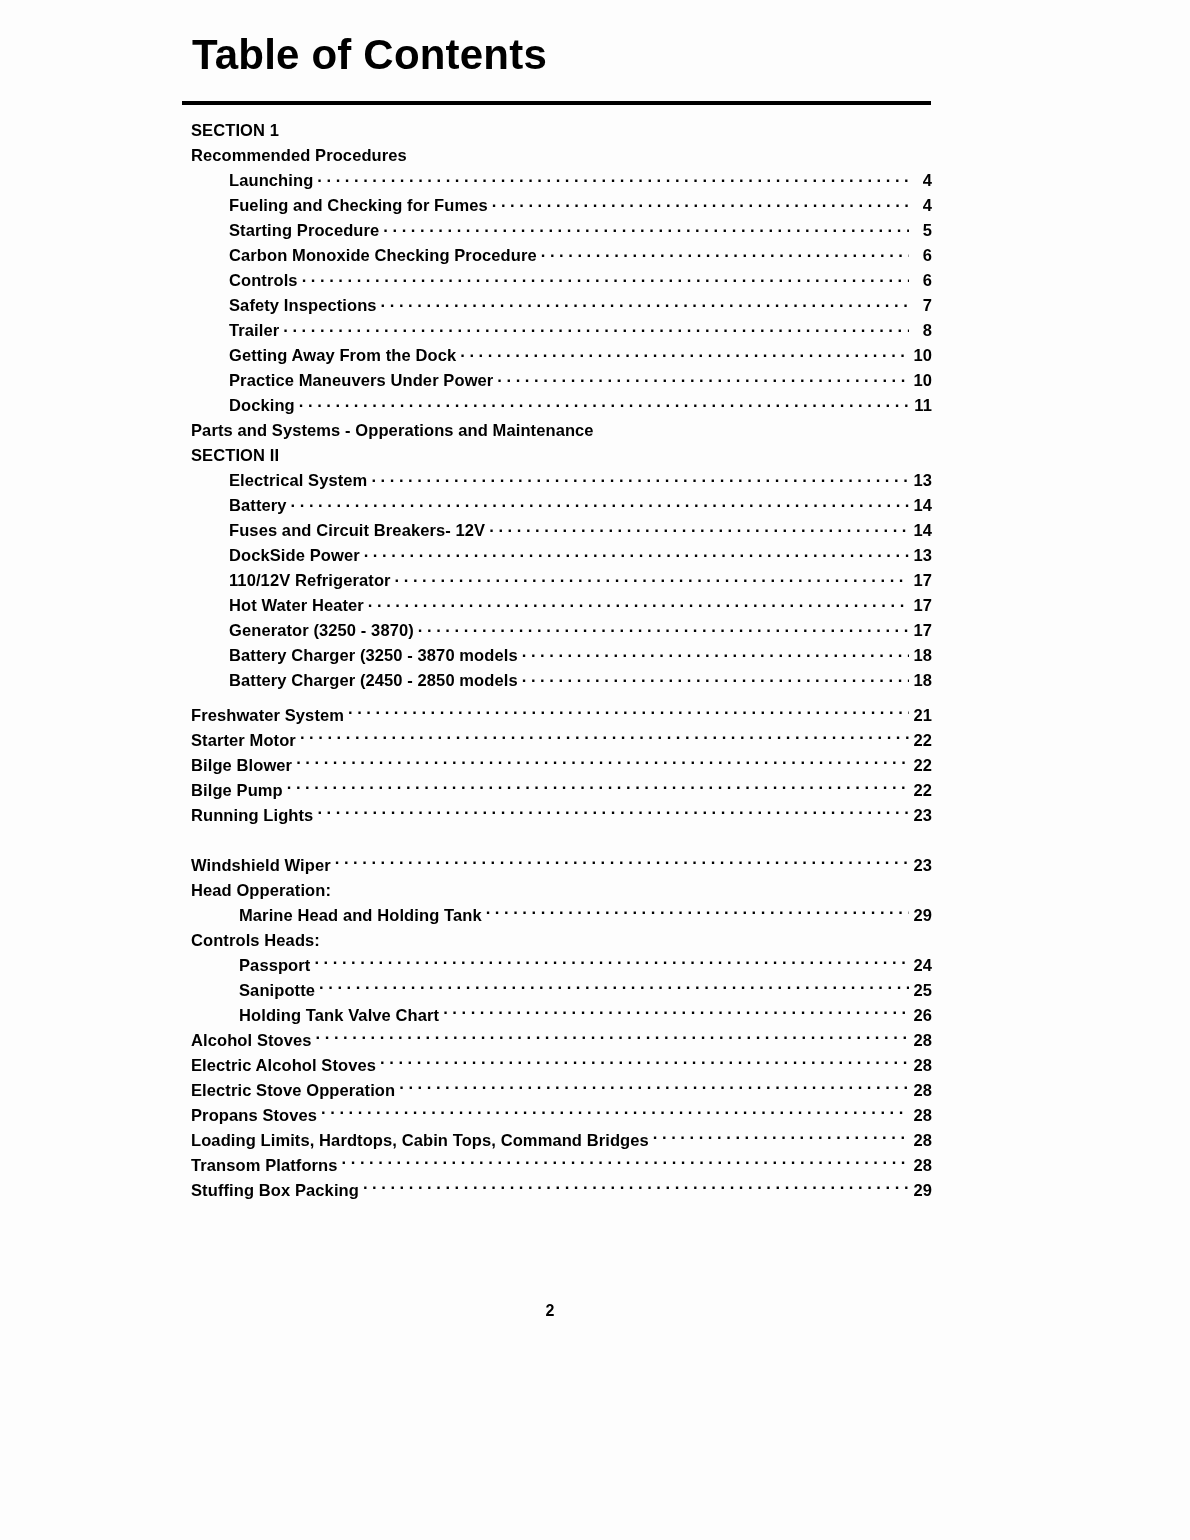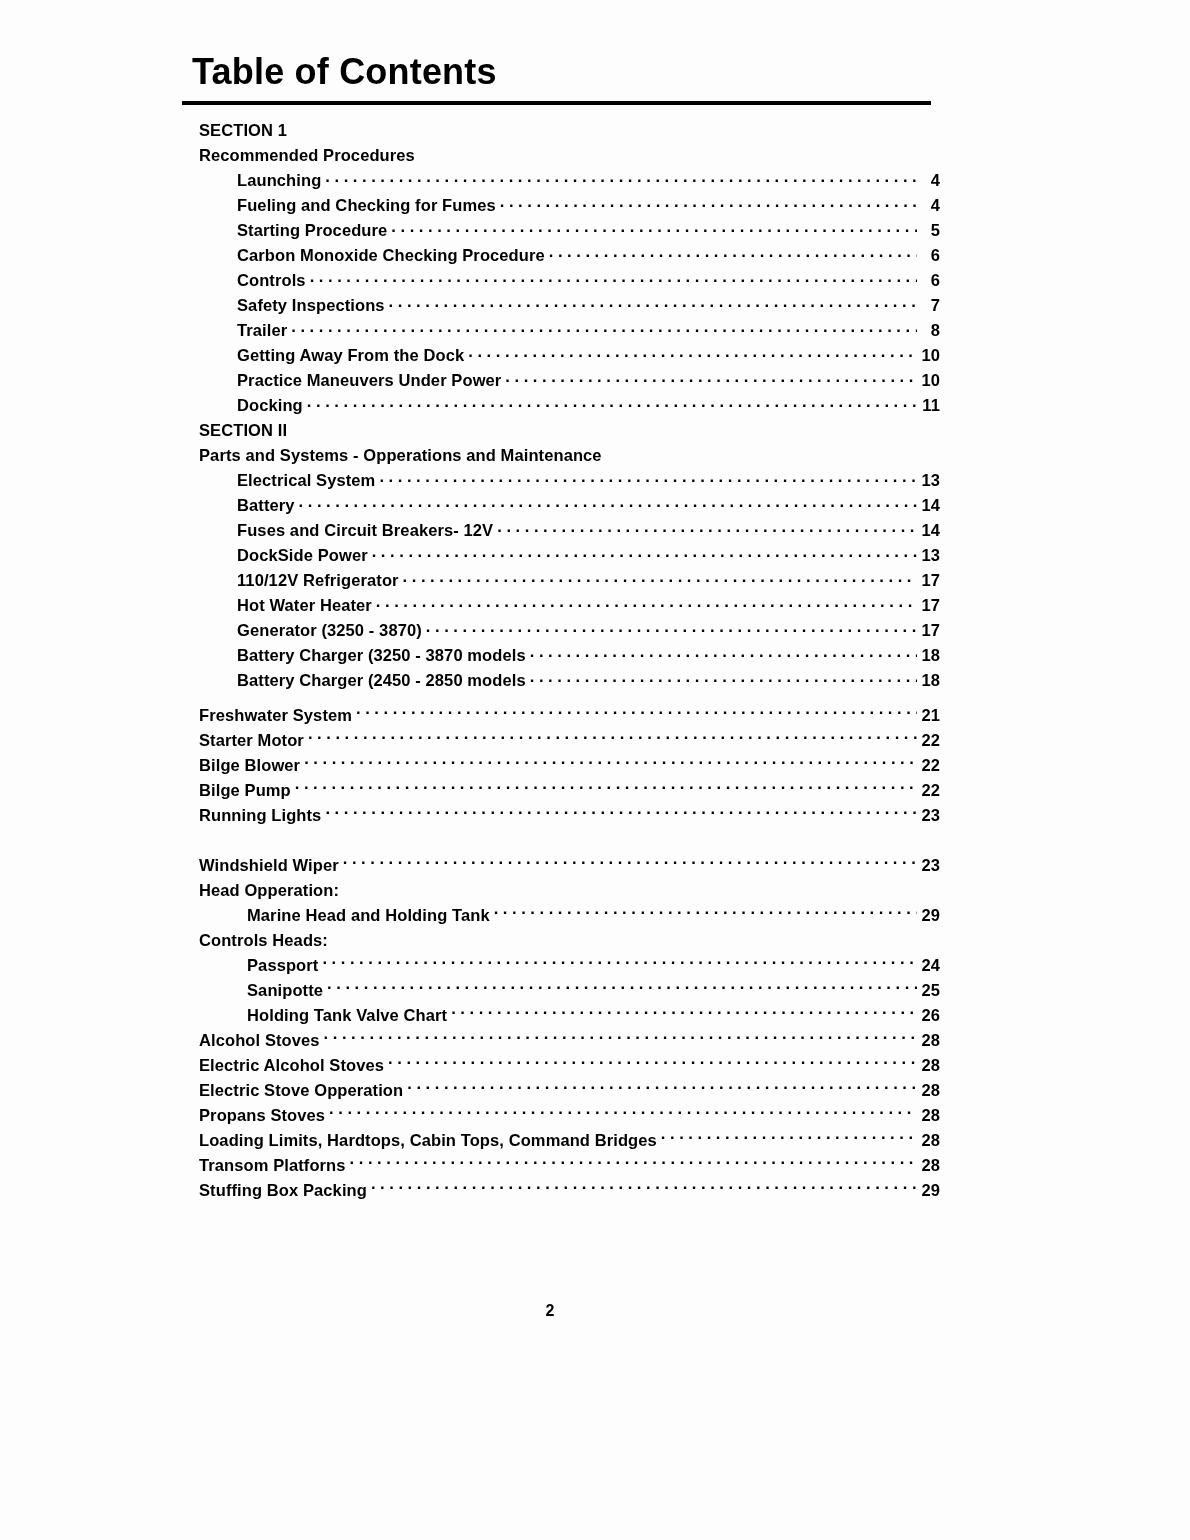--- a/index.html
+++ b/index.html
@@ -19,38 +19,38 @@
   .page {
     position: absolute;
     left: 0; top: 0;
     width: 1190px;
     height: 1540px;
     background: #fdfdfd;
   }
   .toc-title {
     position: absolute;
     left: 192px;
-    top: 52px;
-    font-size: 36px;
+    top: 32px;
+    font-size: 42px;
     font-weight: bold;
     letter-spacing: 0.2px;
     line-height: 1.1;
     white-space: nowrap;
   }
   .title-rule {
     position: absolute;
     left: 182px;
     top: 101px;
     width: 749px;
     height: 4px;
     background: #000000;
   }
   .toc-body {
     position: absolute;
-    left: 199px;
+    left: 191px;
     top: 118px;
     width: 741px;
   }
 
   
   .row {
     display: flex;
     align-items: baseline;
     font-size: 16.5px;
     font-weight: bold;
@@ -164,25 +164,25 @@
           <span class="pageno">10</span>
         </div>
         <div class="row lvl1">
           <span class="label">Docking</span>
           <span class="leader"></span>
           <span class="pageno">11</span>
         </div>
       </div>
 
     <div class="row heading lvl0">
+      <span class="label">Parts and Systems - Opperations and Maintenance</span>
+    </div>
+    <div class="row heading lvl0">
       <span class="label">SECTION II</span>
     </div>
-    <div class="row heading lvl0">
-      <span class="label">Parts and Systems - Opperations and Maintenance</span>
-    </div>
     <div id="sec2-entries">
         <div class="row lvl1">
           <span class="label">Electrical System</span>
           <span class="leader"></span>
           <span class="pageno">13</span>
         </div>
         <div class="row lvl1">
           <span class="label">Battery</span>
           <span class="leader"></span>
           <span class="pageno">14</span>

